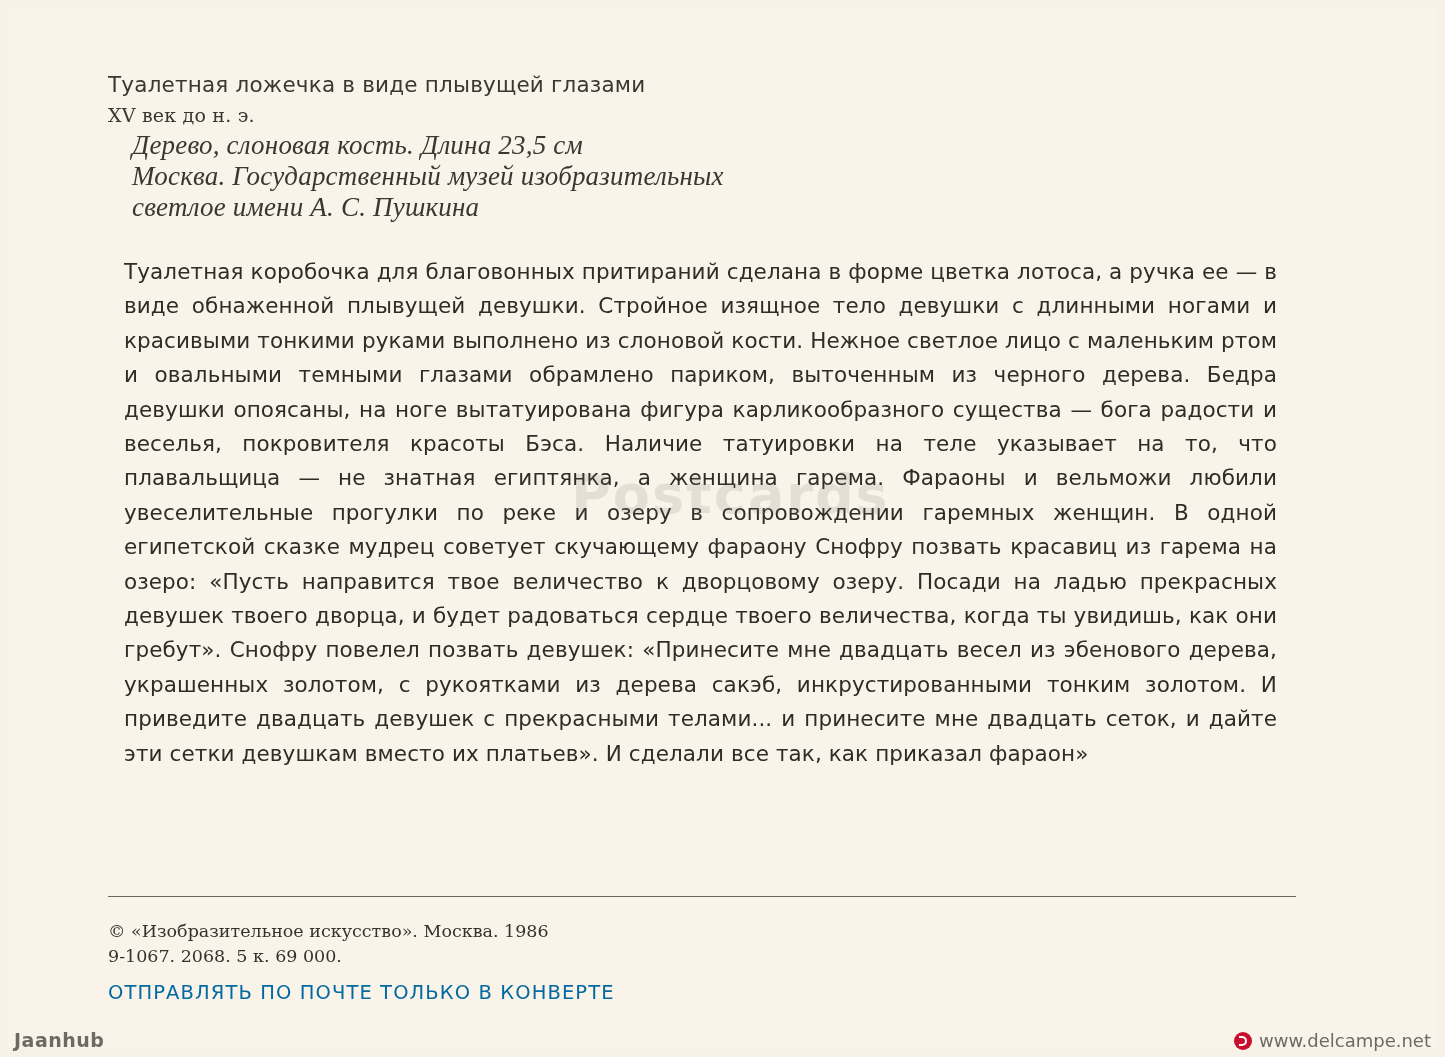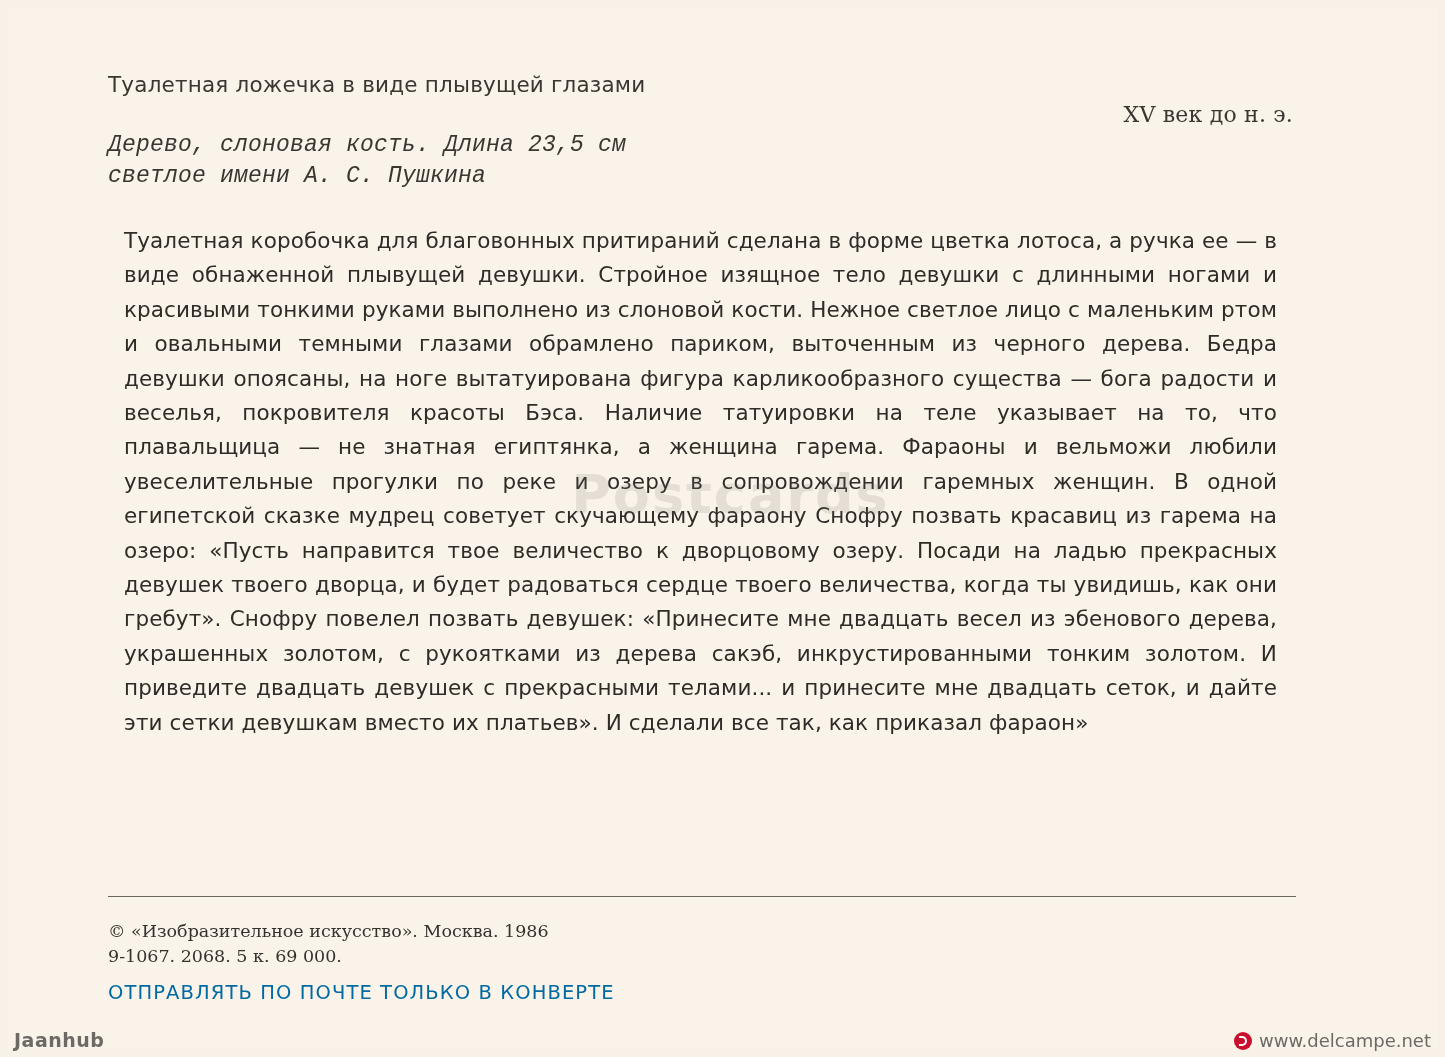--- a/index.html
+++ b/index.html
@@ -40,31 +40,31 @@
     font-family: "DejaVu Sans", sans-serif;
     color: #3a3732;
   }
   .title-line {
     font-size: 21.5px;
     line-height: 30px;
     letter-spacing: 0.2px;
     white-space: nowrap;
   }
   .title-line.serif {
-    font-family: Liberation Mono, monospace;
+    font-family: Liberation Serif, serif;
     font-style: italic;
-    font-size: 23px;
+    font-size: 27px;
     line-height: 31px;
+    margin-left: 24px;
   }
   .title-line.plain-serif {
     font-family: "DejaVu Serif", serif;
     font-style: normal;
-    font-size: 22px;
+    font-size: 19px;
     line-height: 30px;
-    text-align: right;
   }
   .body-block {
     margin-top: 32px;
     color: #2f2c28;
     font-size: 21.5px;
     line-height: 34.4px;
     text-align: justify;
     letter-spacing: 0.1px;
     width: 1185px;
   }
@@ -163,20 +163,21 @@
 
 <div class="card">
   <div class="card-inner">
 
     <div class="content">
 
       <div class="title-block">
         <div class="title-line">Туалетная ложечка в виде плывущей глазами</div>
         <div class="title-line plain-serif">XV век до н. э.</div>
         <div class="title-line serif">Дерево, слоновая кость. Длина 23,5 см</div>
+        <div class="title-line serif">Москва. Государственный музей изобразительных</div>
         <div class="title-line serif">светлое имени А. С. Пушкина</div>
       </div>
 
       <div class="body-block">
         <p>Туалетная коробочка для благовонных притираний сделана в форме цветка лотоса, а ручка ее — в виде обнаженной плывущей девушки. Стройное изящное тело девушки с длинными ногами и красивыми тонкими руками выполнено из слоновой кости. Нежное светлое лицо с маленьким ртом и овальными темными глазами обрамлено париком, выточенным из черного дерева. Бедра девушки опоясаны, на ноге вытатуирована фигура карликообразного существа — бога радости и веселья, покровителя красоты Бэса. Наличие татуировки на теле указывает на то, что плавальщица — не знатная египтянка, а женщина гарема. Фараоны и вельможи любили увеселительные прогулки по реке и озеру в сопровождении гаремных женщин. В одной египетской сказке мудрец советует скучающему фараону Снофру позвать красавиц из гарема на озеро: «Пусть направится твое величество к дворцовому озеру. Посади на ладью прекрасных девушек твоего дворца, и будет радоваться сердце твоего величества, когда ты увидишь, как они гребут». Снофру повелел позвать девушек: «Принесите мне двадцать весел из эбенового дерева, украшенных золотом, с рукоятками из дерева сакэб, инкрустированными тонким золотом. И приведите двадцать девушек с прекрасными телами... и принесите мне двадцать сеток, и дайте эти сетки девушкам вместо их платьев». И сделали все так, как приказал фараон»</p>
       </div>
 
     </div>
 
     <div class="divider"></div>

